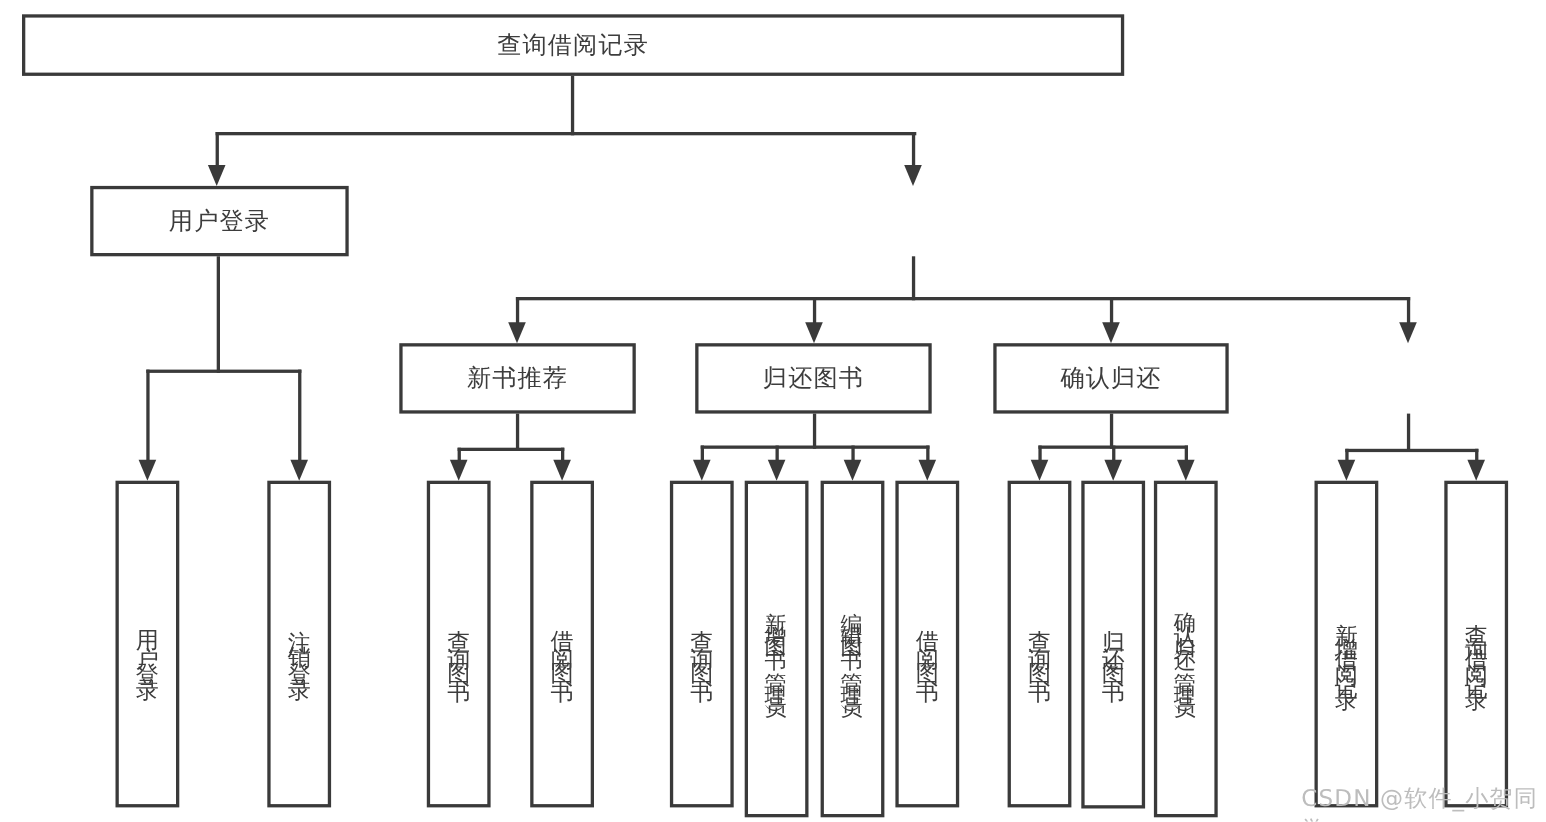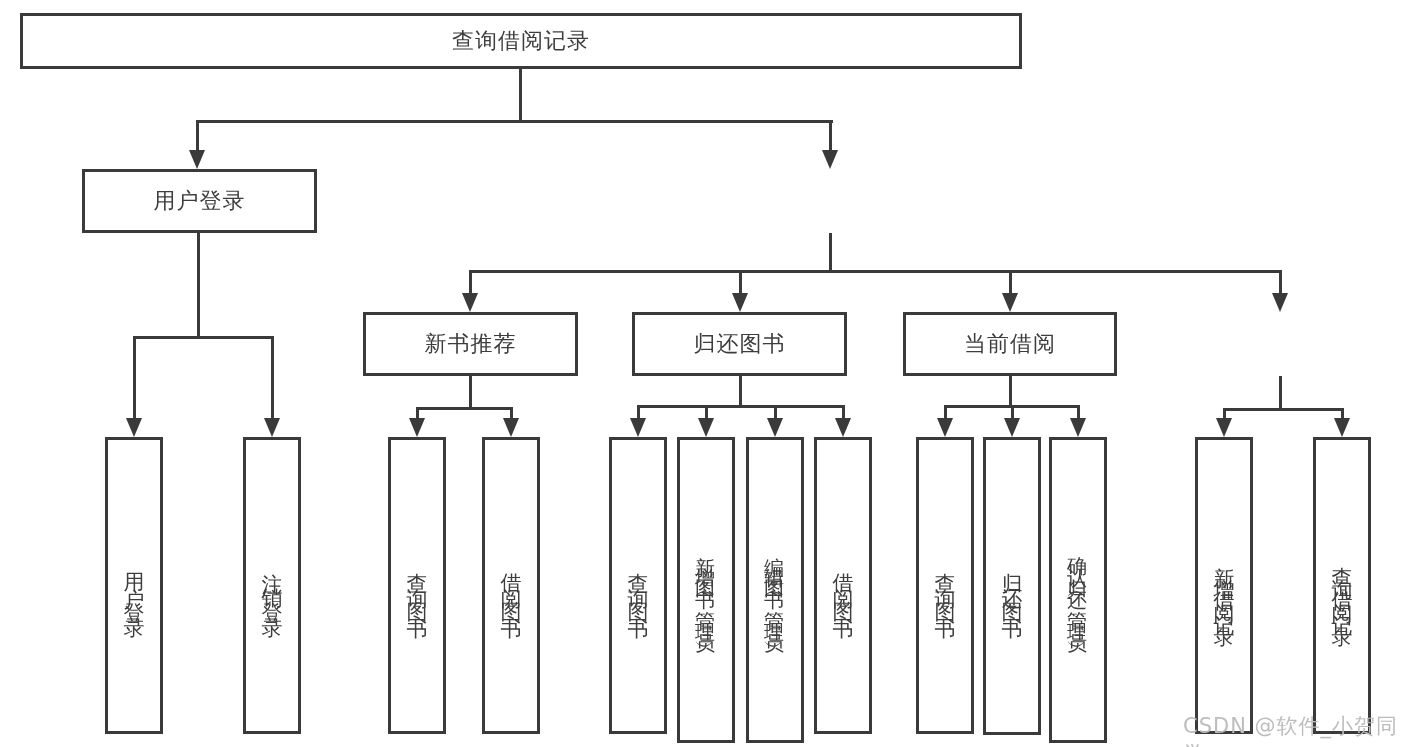--- a/index.html
+++ b/index.html
@@ -76,21 +76,21 @@
   <div class="vl" style="left:739px;top:270px;height:24px"></div>
   <div class="vl" style="left:1009px;top:270px;height:24px"></div>
   <div class="vl" style="left:1279px;top:270px;height:24px"></div>
   <div class="arw" style="left:462px;top:293px"></div>
   <div class="arw" style="left:732px;top:293px"></div>
   <div class="arw" style="left:1002px;top:293px"></div>
   <div class="arw" style="left:1272px;top:293px"></div>
 
   <div class="box" style="left:363px;top:312px;width:215px;height:64px">新书推荐</div>
   <div class="box" style="left:632px;top:312px;width:215px;height:64px">归还图书</div>
-  <div class="box" style="left:903px;top:312px;width:214px;height:64px">当前借阅</div>
+  <div class="box" style="left:903px;top:312px;width:214px;height:64px">确认归还</div>
 
   <div class="vl" style="left:469px;top:376px;height:34px"></div>
   <div class="hl" style="left:416px;top:407px;width:97px"></div>
   <div class="vl" style="left:416px;top:407px;height:12px"></div>
   <div class="vl" style="left:510px;top:407px;height:12px"></div>
   <div class="arw" style="left:409px;top:418px"></div>
   <div class="arw" style="left:503px;top:418px"></div>
 
   <div class="vl" style="left:739px;top:376px;height:32px"></div>
   <div class="hl" style="left:637px;top:405px;width:208px"></div>

